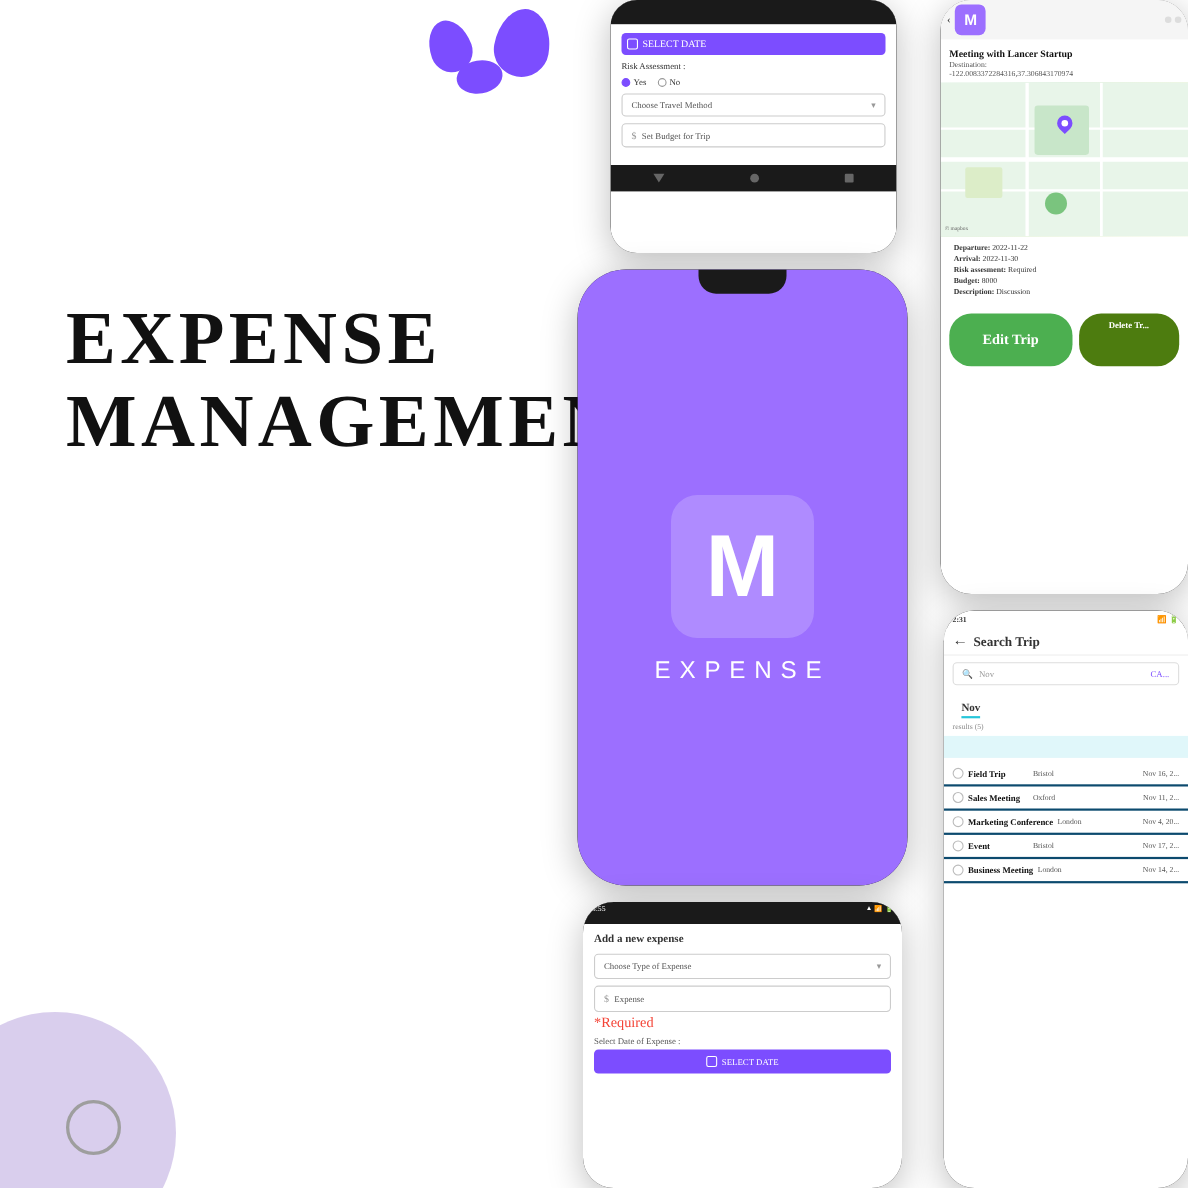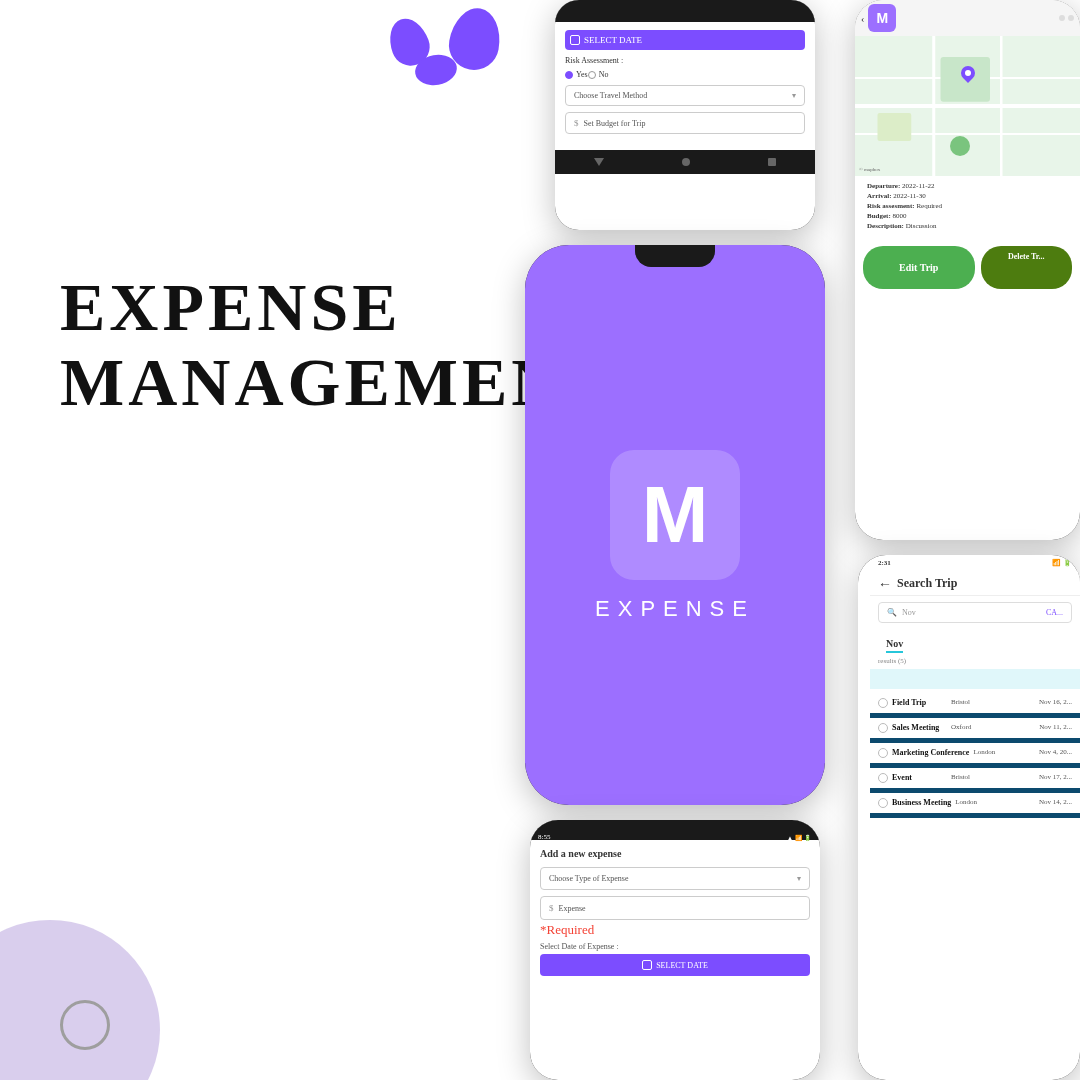--- a/index.html
+++ b/index.html
@@ -125,21 +125,21 @@
       border-radius: 28px;
     }
     .phone-4 .phone-screen { background: #fff; }
 
     
     .phone-5 {
       top: 555px; left: 858px;
       width: 222px; height: 525px;
       border-radius: 28px;
     }
-    .phone-5 .phone-screen { background: #fff; padding-left: 12px; }
+    .phone-5 .phone-screen { background: #fff; }
 
     
     .p1-status {
       background: #1a1a1a;
       height: 22px;
       display: flex;
       align-items: center;
       justify-content: center;
     }
     .p1-content {
@@ -160,20 +160,21 @@
     .p1-risk-row {
       font-size: 8px;
       color: #333;
       margin-bottom: 5px;
       display: flex;
       align-items: center;
       gap: 3px;
     }
     .p1-radio-group {
       display: flex;
+      gap: 10px;
       margin-bottom: 6px;
     }
     .p1-radio {
       display: flex;
       align-items: center;
       gap: 3px;
       font-size: 8px;
       color: #333;
     }
     .radio-dot {
@@ -290,21 +291,21 @@
     .p3-info-row { font-size: 7px; color: #333; margin-bottom: 2px; }
     .p3-info-label { font-weight: bold; }
     .p3-buttons {
       display: flex; gap: 6px;
       padding: 6px 8px;
       margin-top: 2px;
     }
     .p3-btn-edit {
       flex: 1; background: #4caf50; color: white;
       border-radius: 20px; padding: 16px; text-align: center;
-      font-size: 10px; font-weight: bold;
+      font-size: 13px; font-weight: bold;
     }
     .p3-btn-delete {
       flex: 1; background: #4d7c0f; color: white;
       border-radius: 20px; padding: 6px; text-align: center;
       font-size: 8px; font-weight: bold;
     }
     .p3-mapbox {
       position: absolute;
       bottom: 4px; left: 4px;
       font-size: 5px; color: #666;
@@ -359,22 +360,22 @@
       font-size: 10px; font-weight: bold; color: #333;
     }
     .p5-results { font-size: 7px; color: #888; padding: 2px 8px 4px; }
     .p5-result-highlight {
       background: #e0f7fa;
       height: 20px;
       margin: 0 0 4px;
     }
     .p5-trip-item {
       padding: 5px 8px;
-      display: flex; align-items: flex-start; gap: 4px;
-      border-bottom: 5px solid #0c4a6e;
+      display: flex; align-items: center; gap: 4px;
+      border-bottom: 2px solid #0c4a6e;
     }
     .p5-search-icon {
       width: 10px; height: 10px;
       border: 1.5px solid #bbb; border-radius: 50%;
       position: relative; flex-shrink: 0;
     }
     .p5-trip-name { font-size: 8px; font-weight: bold; color: #111; min-width: 55px; }
     .p5-trip-city { font-size: 7px; color: #555; flex: 1; }
     .p5-trip-date { font-size: 7px; color: #555; }
 
@@ -471,20 +472,27 @@
       <div style="display:flex; align-items:center; gap:4px;">
         <span style="font-size:10px; color:#333;">‹</span>
         <div class="p3-logo-small">
           <span>M</span>
         </div>
       </div>
       <div style="display:flex; gap:3px;">
         <div style="width:6px;height:6px;border-radius:50%;background:#ddd;"></div>
         <div style="width:6px;height:6px;border-radius:50%;background:#ddd;"></div>
       </div>
+    </div>
+    <div class="p3-header">
+      <div class="p3-title">Meeting with Lancer Startup</div>
+      <div class="p3-subtitle">
+        <span>Destination:</span>
+      </div>
+      <div class="p3-subtitle">-122.0083372284316,37.306843170974</div>
     </div>
 
     <div class="p3-map">
       <svg width="100%" height="100%">
         <rect width="100%" height="100%" fill="#e8f5e9"></rect>
         <line x1="0" y1="50%" x2="100%" y2="50%" stroke="#fff" stroke-width="4"></line>
         <line x1="35%" y1="0" x2="35%" y2="100%" stroke="#fff" stroke-width="3"></line>
         <line x1="65%" y1="0" x2="65%" y2="100%" stroke="#fff" stroke-width="2.5"></line>
         <line x1="0" y1="70%" x2="100%" y2="70%" stroke="#fff" stroke-width="2"></line>
         <line x1="0" y1="30%" x2="100%" y2="30%" stroke="#fff" stroke-width="2"></line>
@@ -527,21 +535,21 @@
     <div class="p3-buttons">
       <div class="p3-btn-edit">Edit Trip</div>
       <div class="p3-btn-delete">Delete Tr...</div>
     </div>
   </div>
 </div>
 
 <div class="phone phone-4">
   <div class="phone-screen">
     <div class="p4-status">
-      <div style="display:flex; align-items:flex-end; justify-content:space-between; padding:13px 8px;">
+      <div style="display:flex; align-items:flex-start; justify-content:space-between; padding:2px 8px;">
         <span style="font-size:7px;color:#fff;">8:55</span>
         <div style="display:flex; gap:2px; align-items:center;">
           <span style="font-size:6px;color:#fff;">▲</span>
           <span style="font-size:6px;color:#fff;">📶</span>
           <span style="font-size:6px;color:#fff;">🔋</span>
         </div>
       </div>
     </div>
     <div class="p4-content">
       <div class="p4-title">Add a new expense</div>

